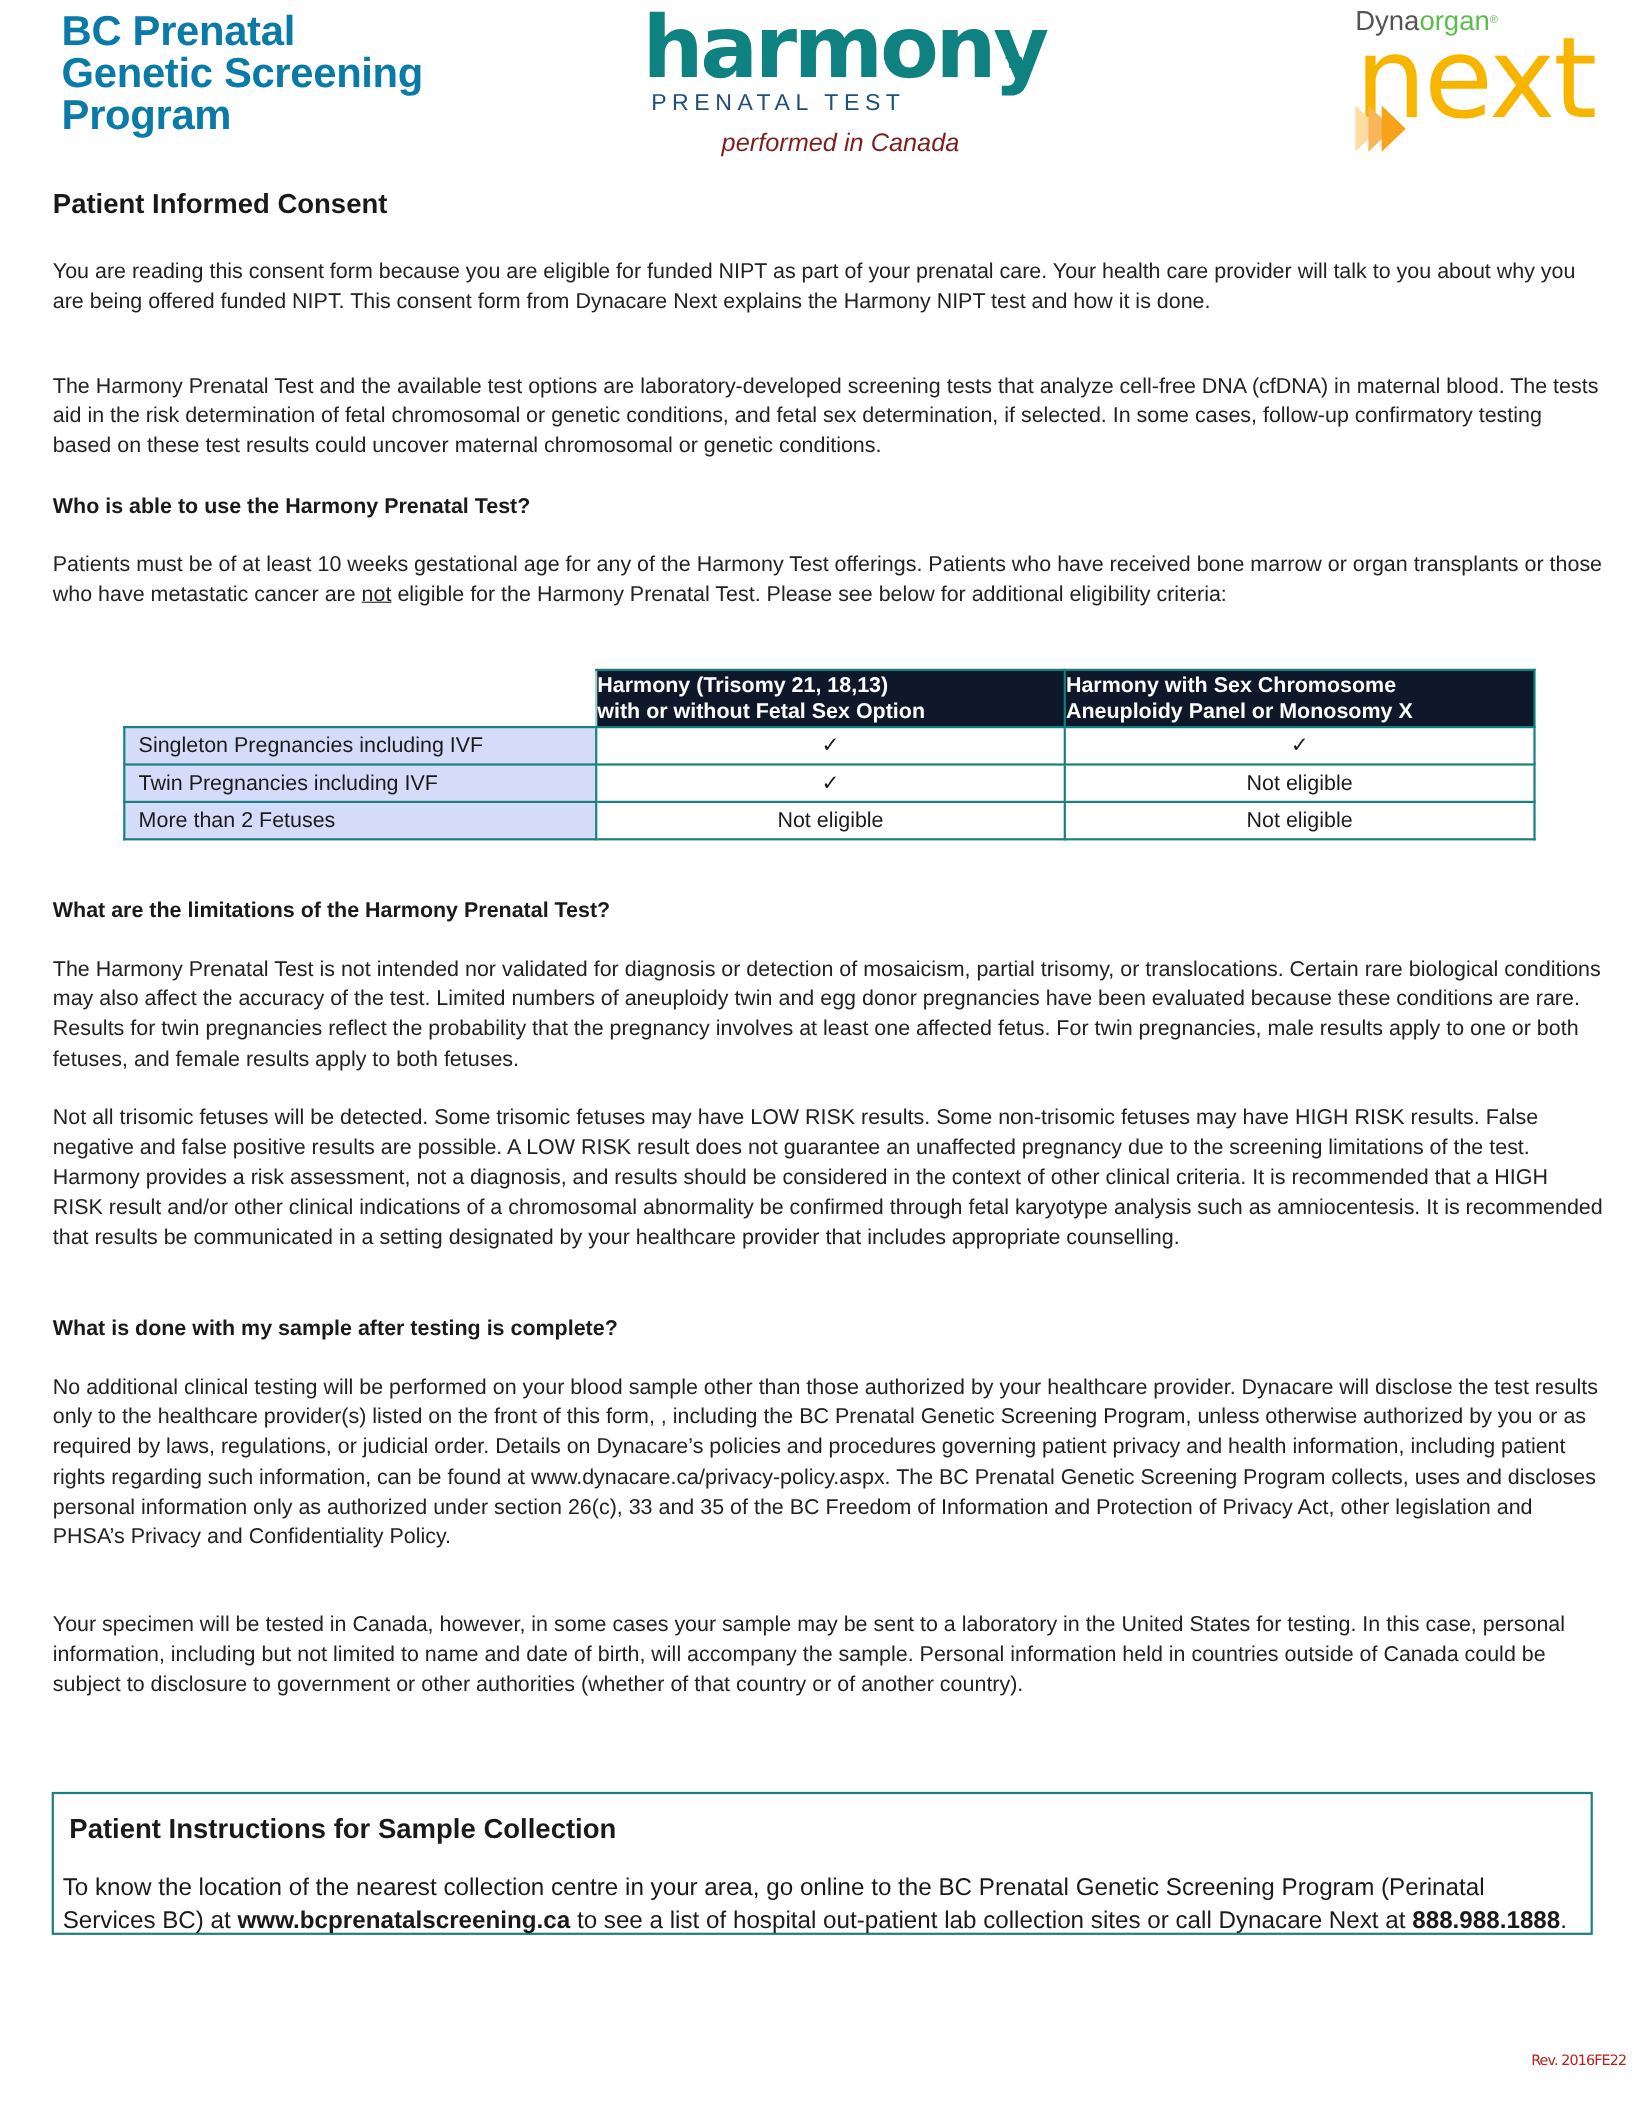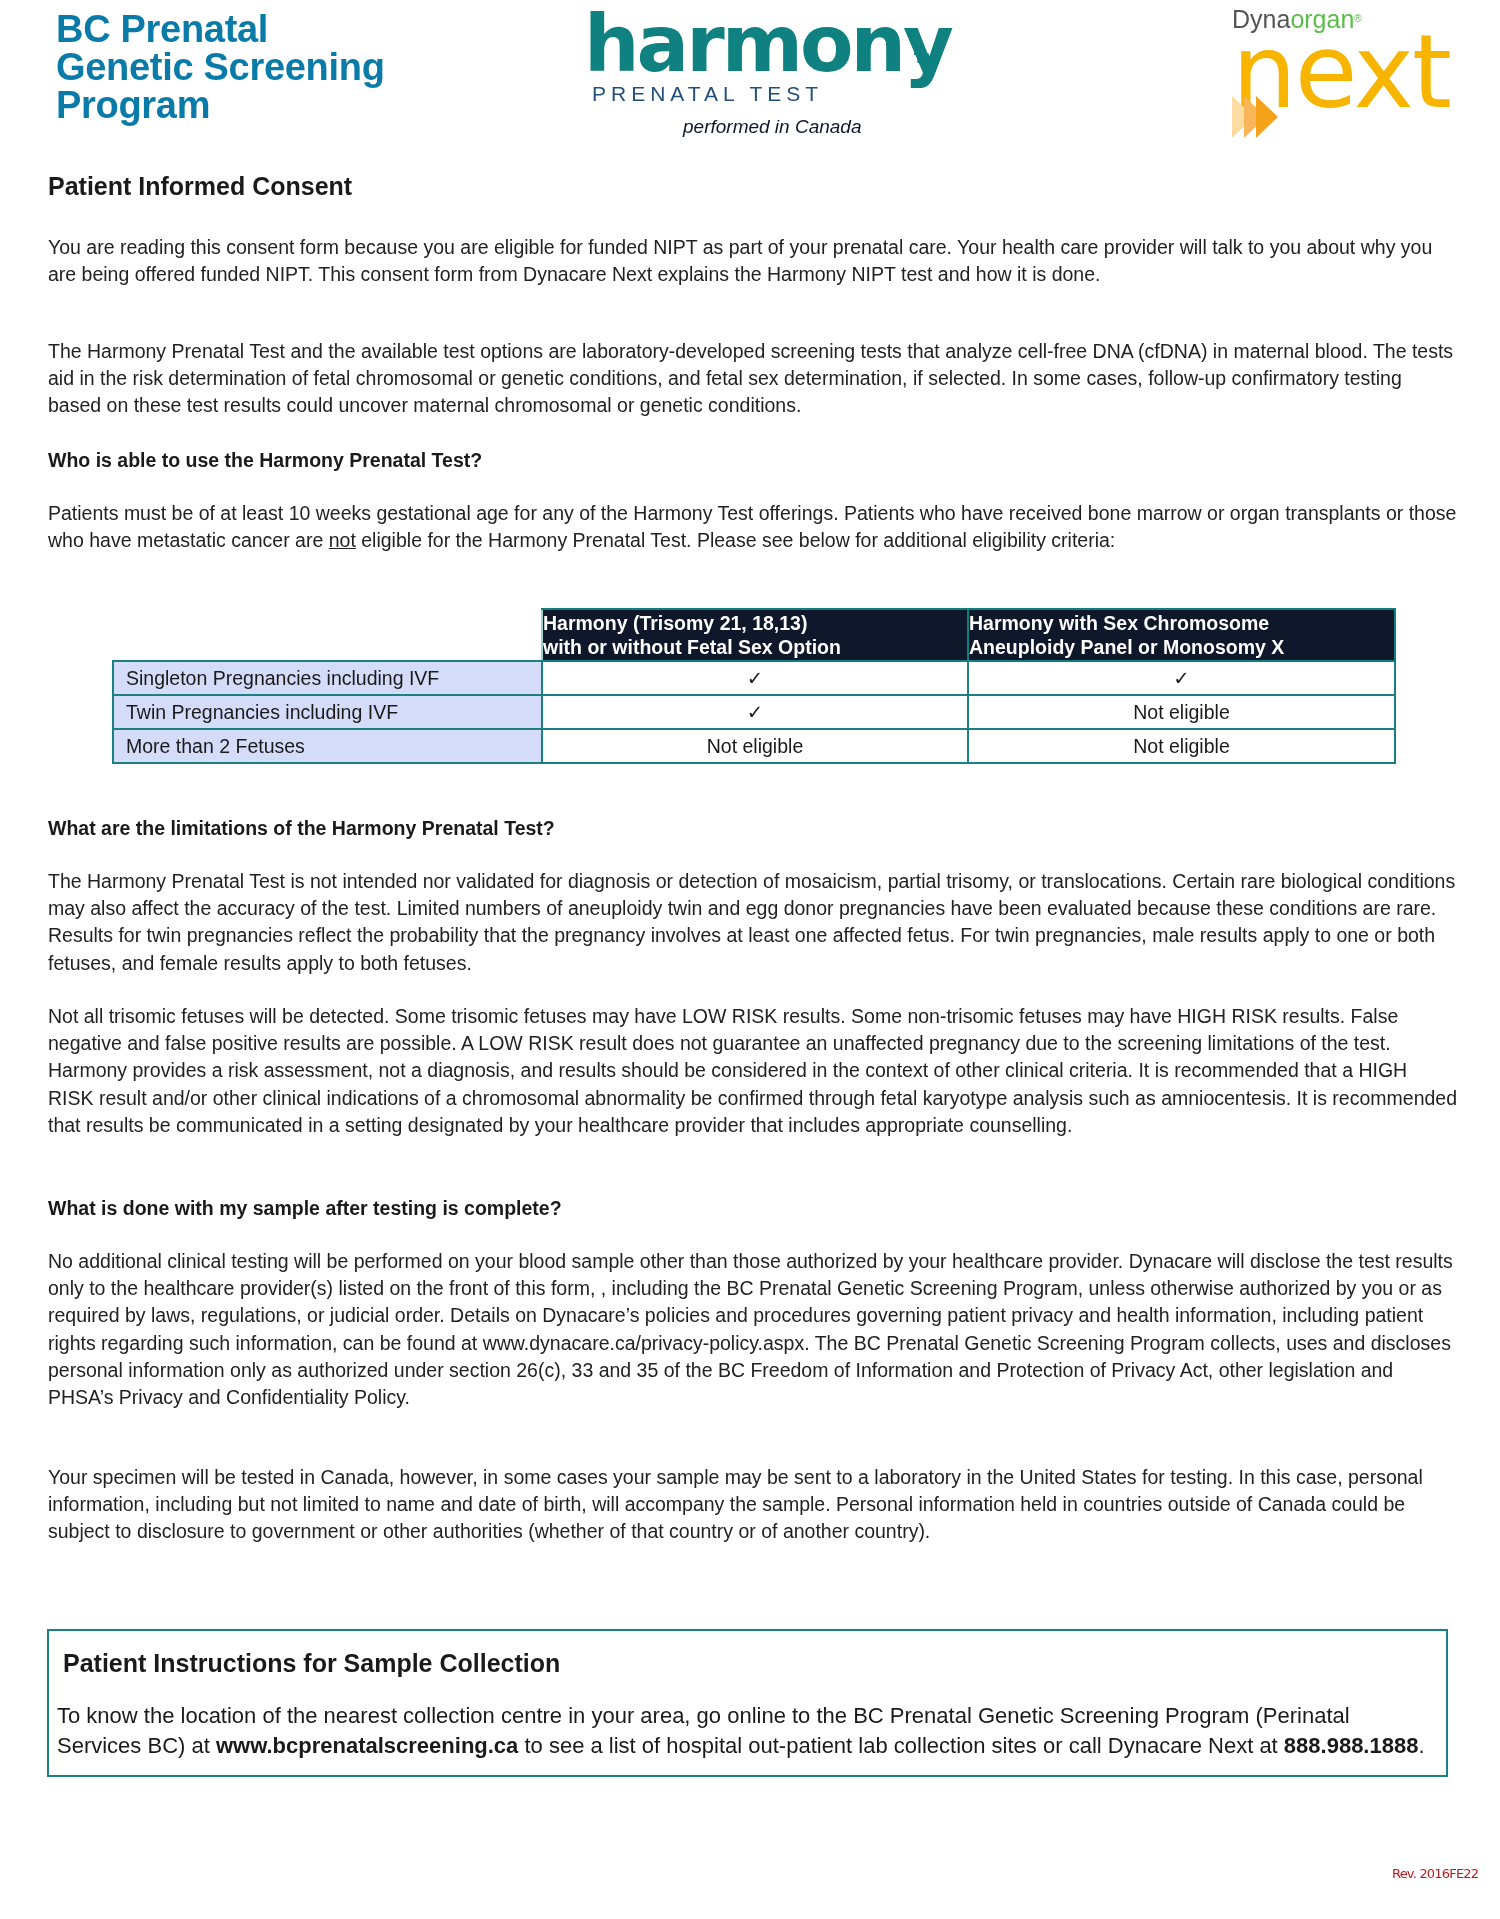--- a/index.html
+++ b/index.html
@@ -6,21 +6,21 @@
   body { width: 1500px; height: 1919px; position: relative; overflow: hidden;
          font-family: "Liberation Sans", sans-serif; color: #1a1a1a; }
   .abs { position: absolute; }
   
   .bc-logo { left: 56px; top: 10px; color: #0a7ba8; font-weight: bold; font-size: 38px; line-height: 38px; letter-spacing: -0.3px; }
   .bc-logo div { white-space: nowrap; }
   .harmony { left: 584px; top: 4px; width: 340px; }
   .harmony-word { font-family: "DejaVu Sans", sans-serif; font-weight: bold; font-size: 78px; color: #0e8180; letter-spacing: -3px; line-height: 80px; position: relative; }
   .harmony-tm { font-size: 14px; position: absolute; left: 330px; top: 14px; color: #0e8180; letter-spacing: 0; }
   .harmony-sub { font-size: 21px; letter-spacing: 5px; color: #1f4f7a; margin-left: 8px; margin-top: -2px; }
-  .harmony-canada { font-style: italic; font-size: 19px; color: #0f172a; margin-left: 99px; margin-top: 10px; }
+  .harmony-canada { font-style: italic; font-size: 23px; color: #7f1d1d; margin-left: 72px; margin-top: 10px; }
   .dyna { left: 1232px; top: 6px; width: 240px; }
   .dyna-word { font-size: 25px; line-height: 26px; }
   .dyna-dy { color: #555555; }
   .dyna-care { color: #5bbd4a; }
   .dyna-reg { font-size: 10px; vertical-align: top; color: #5bbd4a; }
   .dyna-next { font-size: 102px; color: #f7b500; line-height: 80px; letter-spacing: -2px; margin-left: 0; font-family: "DejaVu Sans", sans-serif; }
   .dyna-arrows { position: absolute; left: 0; top: 88px; }
 
   
   .content { left: 48px; width: 1410px; }
@@ -33,21 +33,21 @@
   table.elig { position: absolute; left: 112px; top: 608px; border-collapse: collapse; font-size: 19.5px; }
   table.elig td, table.elig th { border: 2px solid #1a8080; padding: 0; }
   table.elig th.blank { border: none; background: transparent; }
   table.elig th.hd { background: #0f172a; color: #ffffff; font-weight: bold; text-align: left; height: 50px; line-height: 24px; border-color: #0e7e7e; border-left: 2px solid #9ccfcf; }
   table.elig td { height: 32px; }
   table.elig td.lab { background: #d4dcfa; width: 415px; padding-left: 12px; text-align: left; }
   table.elig td.c1 { width: 424px; text-align: center; }
   table.elig td.c2 { width: 425px; text-align: center; }
 
   
-  .box { left: 47px; top: 1629px; width: 1401px; height: 148px; border: 2px solid #1a8080; box-sizing: border-box; text-decoration: underline; }
+  .box { left: 47px; top: 1629px; width: 1401px; height: 130px; border: 2px solid #1a8080; box-sizing: border-box; text-decoration: underline; }
   .box-title { position: absolute; left: 14px; top: 18px; font-size: 25px; font-weight: bold; }
   .box-text { position: absolute; left: 8px; top: 70px; font-size: 22px; line-height: 29.5px; width: 1370px; }
   .box-text b { font-weight: bold; }
 
   .rev { left: 1392px; top: 1866px; font-size: 13px; color: #b91c1c; font-family: "DejaVu Sans", sans-serif; letter-spacing: -0.8px; }
 </style>
 </head>
 <body>
 
 <div class="abs bc-logo">

